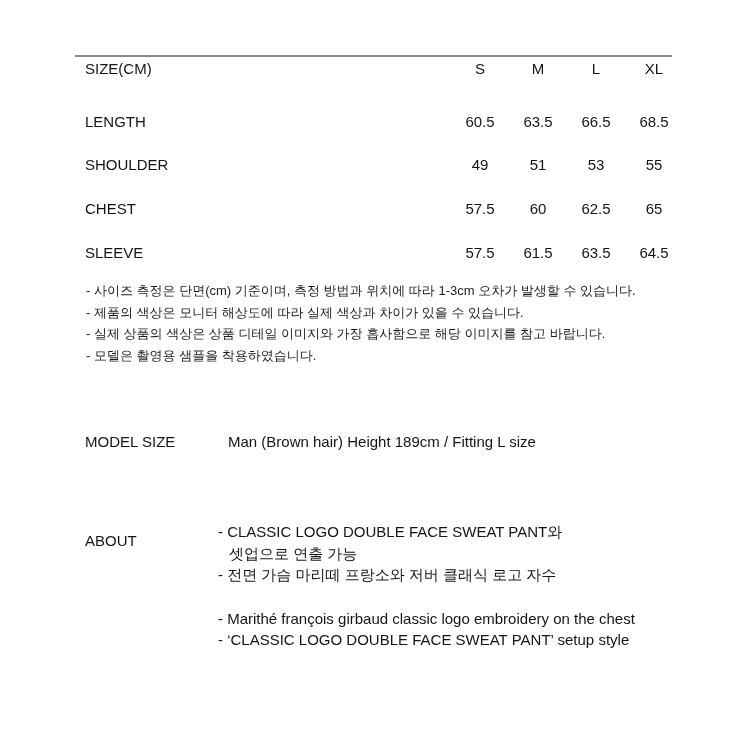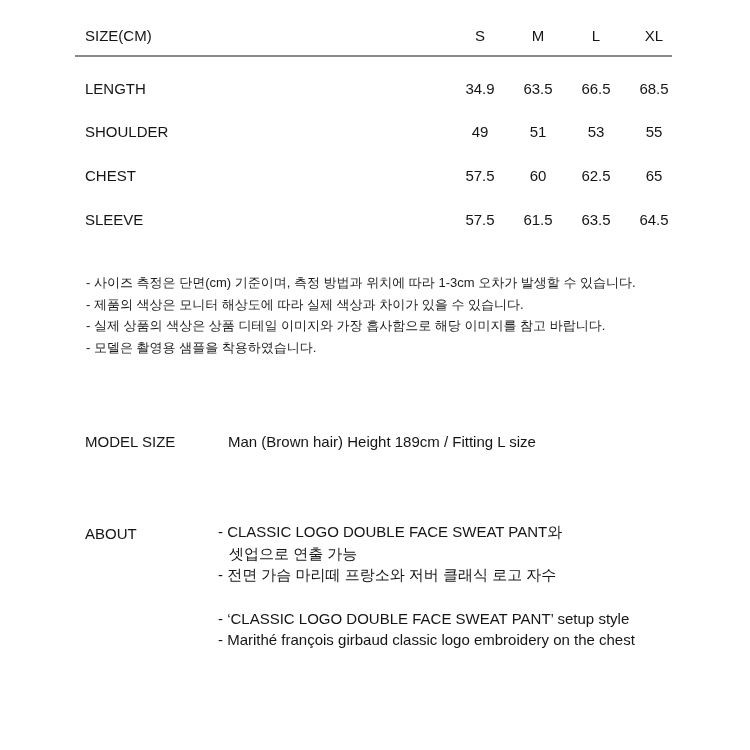--- a/index.html
+++ b/index.html
@@ -21,20 +21,21 @@
       top: 0;
       width: 597px;
     }
     .row {
       position: absolute;
       left: 0;
       width: 597px;
       height: 24px;
       font-size: 15px;
       line-height: 24px;
+      margin-top: 33px;
     }
     .row .label {
       position: absolute;
       left: 10px;
       top: 0;
     }
     .row .cell {
       position: absolute;
       top: 0;
       width: 60px;
@@ -55,21 +56,21 @@
       background: #8a8a8a;
     }
     .r0 { top: 77px; }
     .r1 { top: 120px; }
     .r2 { top: 164px; }
     .r3 { top: 208px; }
 
     .notes {
       position: absolute;
       left: 86px;
-      top: 272px;
+      top: 280px;
       margin: 0;
       padding: 0;
       list-style: none;
       font-size: 13px;
       line-height: 21.5px;
       color: #1c1c1c;
     }
     .notes li { white-space: nowrap; }
 
     .model-size {
@@ -83,21 +84,21 @@
     .model-size .label { position: absolute; left: 0; top: 0; }
     .model-size .value { position: absolute; left: 143px; top: 0; white-space: nowrap; }
 
     .about {
       position: absolute;
       left: 85px;
       top: 521px;
       width: 600px;
       font-size: 15px;
     }
-    .about .label { position: absolute; left: 0; top: 2px; line-height: 22px; text-align: center; }
+    .about .label { position: absolute; left: 0; top: 9px; line-height: 22px; text-align: center; }
     .about .list {
       position: absolute;
       left: 133px;
       top: 0;
       margin: 0;
       padding: 0;
       list-style: none;
       line-height: 21.6px;
       white-space: nowrap;
     }
@@ -113,21 +114,21 @@
     <span class="label">SIZE(CM)</span>
     <span class="cell c0">S</span>
     <span class="cell c1">M</span>
     <span class="cell c2">L</span>
     <span class="cell c3">XL</span>
   </div>
   <div class="divider"></div>
 
   <div class="row r0">
     <span class="label">LENGTH</span>
-    <span class="cell c0">34.9</span>
+    <span class="cell c0">60.5</span>
     <span class="cell c1">63.5</span>
     <span class="cell c2">66.5</span>
     <span class="cell c3">68.5</span>
   </div>
   <div class="row r1">
     <span class="label">SHOULDER</span>
     <span class="cell c0">49</span>
     <span class="cell c1">51</span>
     <span class="cell c2">53</span>
     <span class="cell c3">55</span>
@@ -160,16 +161,16 @@
   <span class="value">Man (Brown hair) Height 189cm / Fitting L size</span>
 </div>
 
 <div class="about">
   <span class="label">ABOUT</span>
   <ul class="list">
     <li>- CLASSIC LOGO DOUBLE FACE SWEAT PANT와</li>
     <li class="cont">셋업으로 연출 가능</li>
     <li>- 전면 가슴 마리떼 프랑소와 저버 클래식 로고 자수</li>
     <li class="spacer"></li>
+    <li>- Marithé françois girbaud classic logo embroidery on the chest</li>
     <li>- ‘CLASSIC LOGO DOUBLE FACE SWEAT PANT’ setup style</li>
-    <li>- Marithé françois girbaud classic logo embroidery on the chest</li>
   </ul>
 </div>
 
 </body></html>

